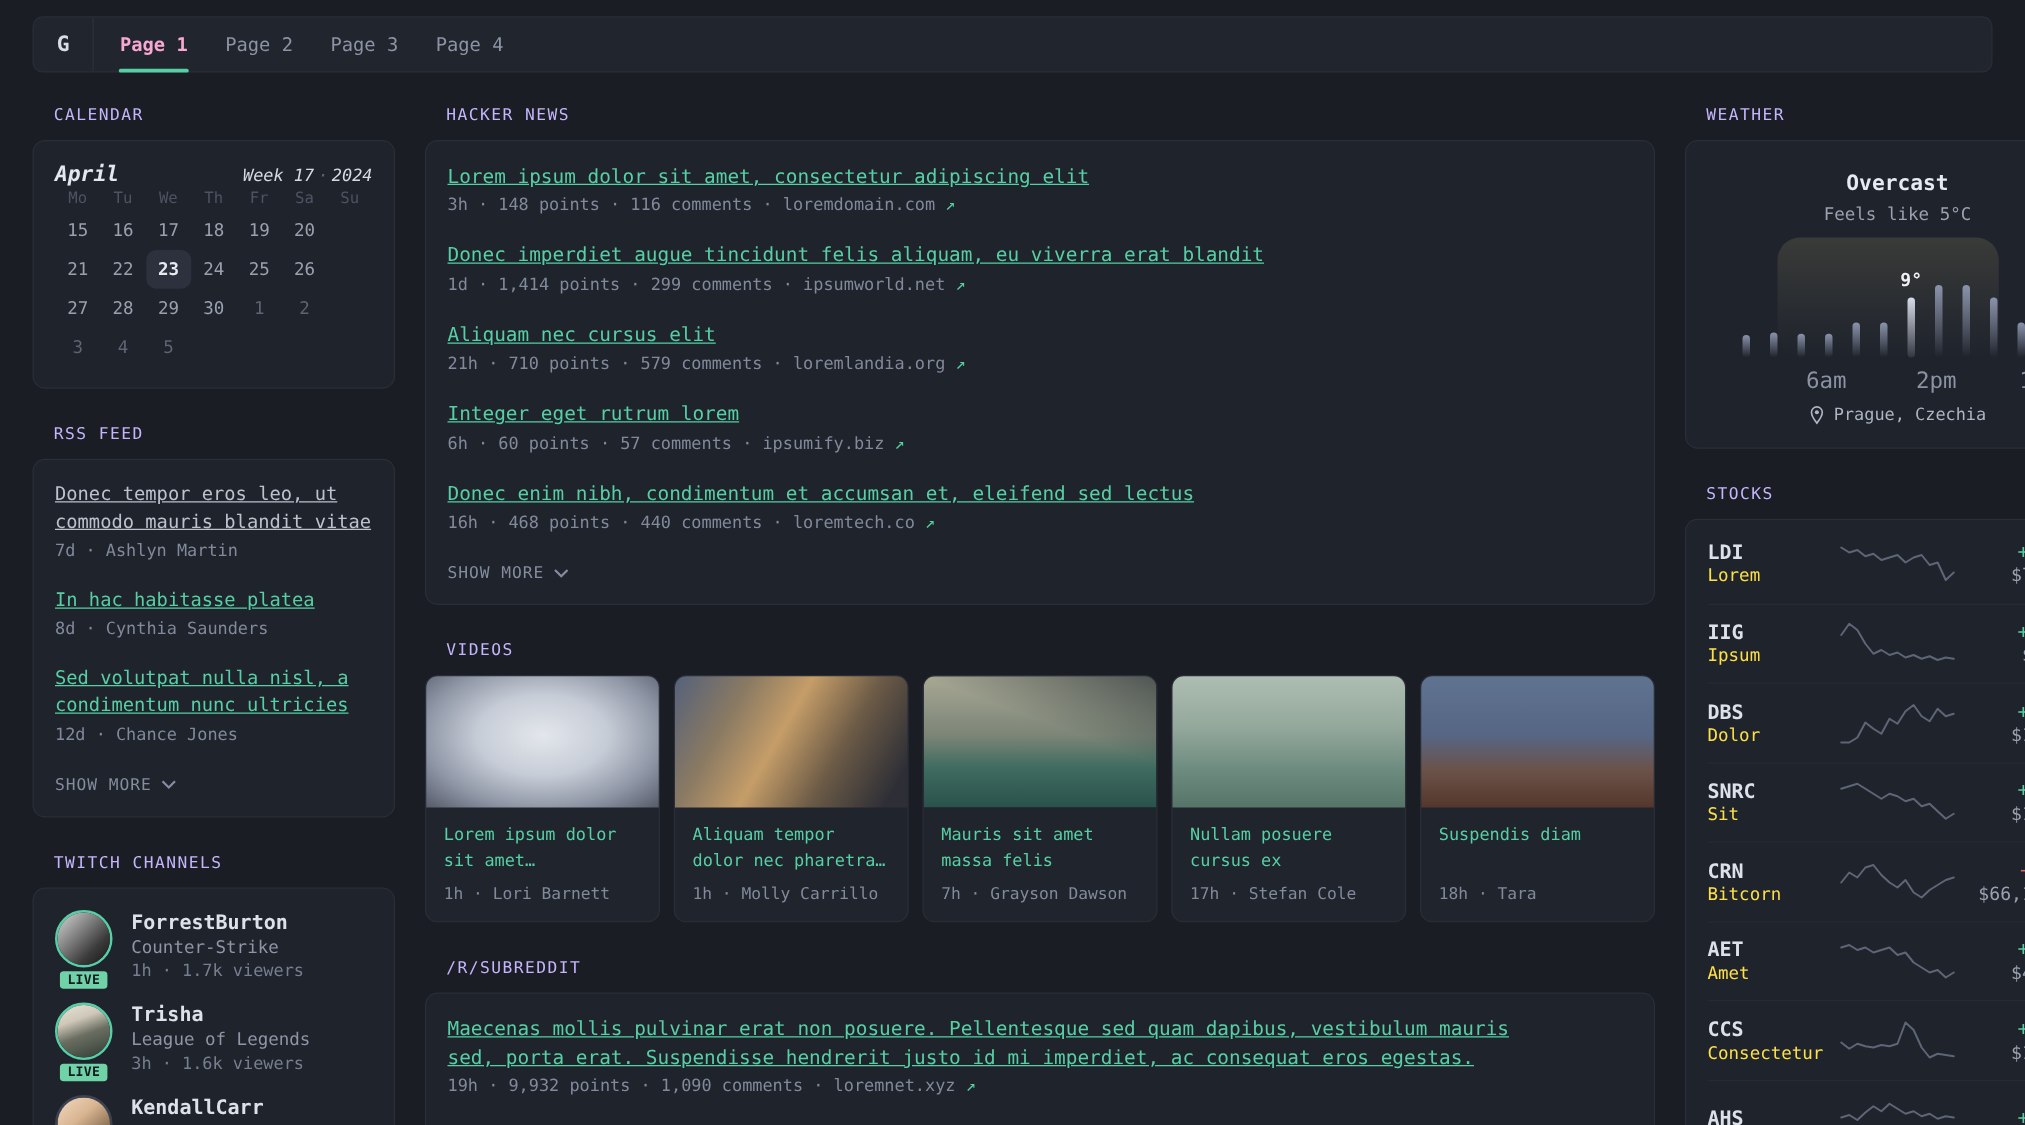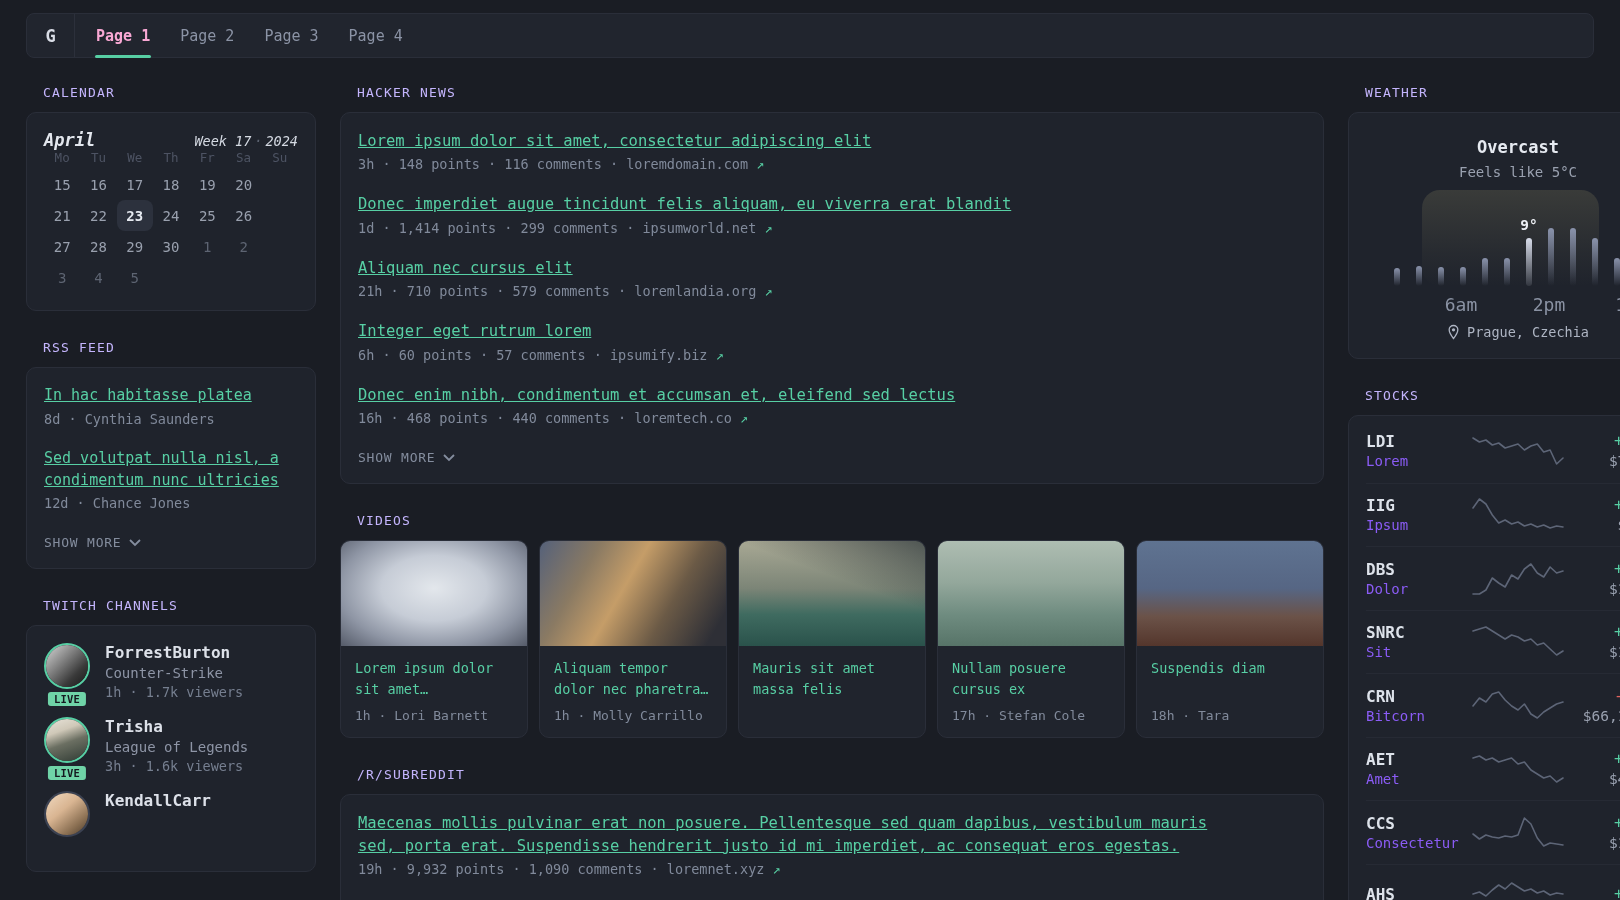--- a/index.html
+++ b/index.html
@@ -127,21 +127,21 @@
   .w-tick { width:22px; position:relative; }
   .w-tick span { position:absolute; left:50%; transform:translateX(-50%); font-size:18px; color:#8a92a3; white-space:nowrap;margin-left:20px; }
   .w-loc { display:flex; align-items:center; justify-content:center; gap:7px; margin-top:14px; font-size:13.5px; color:#aeb5c3; }
 
   
   .stocks-card { padding:3px 17px; }
   .stock-row { display:flex; align-items:center; height:63.5px; border-top:1px solid #262a34; }
   .stock-row:first-child { border-top:none; }
   .stock-left { width:108px; }
   .stock-sym { color:#dde2ea; font-size:16px; font-weight:bold; }
-  .stock-name { font-size:14px; color:#8b5cf6; margin-top:2px; }
+  .stock-name { font-size:14px; color:#fde047; margin-top:2px; }
   .stock-spark { flex:1; display:flex; justify-content:center; }
   .stock-right { width:108px; text-align:right; }
   .stock-change { font-size:15.5px; }
   .stock-change.up { color:#57cfa4; }
   .stock-change.down { color:#e0635e; }
   .stock-price { font-size:14.5px; color:#9aa1b0; margin-top:3px; }
 </style>
 </head>
 <body>
 
@@ -199,20 +199,24 @@
               <span class="cal-day mut">3</span>
               <span class="cal-day mut">4</span>
               <span class="cal-day mut">5</span>
             </div>
         </div>
       </div>
 
       <div class="widget rss">
         <div class="widget-label">RSS FEED</div>
         <div class="card">
+          <div class="feed-item rss-item read">
+            <span class="feed-title">Donec tempor eros leo, ut commodo mauris blandit vitae</span>
+            <div class="feed-meta">7d · Ashlyn Martin</div>
+          </div>
           <div class="feed-item rss-item">
             <span class="feed-title">In hac habitasse platea</span>
             <div class="feed-meta">8d · Cynthia Saunders</div>
           </div>
           <div class="feed-item rss-item">
             <span class="feed-title">Sed volutpat nulla nisl, a condimentum nunc ultricies</span>
             <div class="feed-meta">12d · Chance Jones</div>
           </div>
           <div class="show-more">
             <span>SHOW MORE</span>
@@ -312,20 +316,21 @@
             <div class="video-meta">1h · Lori Barnett</div>
           </div>
           <div class="video-card">
             <div class="thumb thumb-2"></div>
             <div class="video-title">Aliquam tempor dolor nec pharetra…</div>
             <div class="video-meta">1h · Molly Carrillo</div>
           </div>
           <div class="video-card">
             <div class="thumb thumb-3"></div>
             <div class="video-title">Mauris sit amet massa felis</div>
+            <div class="video-meta">7h · Grayson Dawson</div>
           </div>
           <div class="video-card">
             <div class="thumb thumb-4"></div>
             <div class="video-title">Nullam posuere cursus ex</div>
             <div class="video-meta">17h · Stefan Cole</div>
           </div>
           <div class="video-card">
             <div class="thumb thumb-5"></div>
             <div class="video-title">Suspendis diam</div>
             <div class="video-meta">18h · Tara</div>

